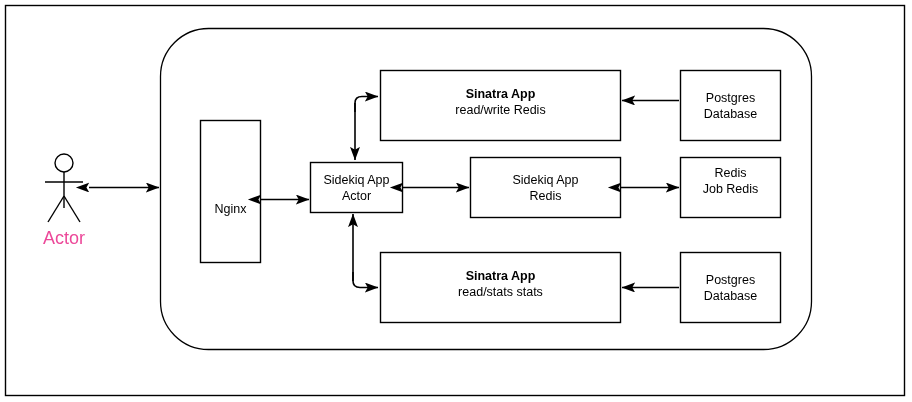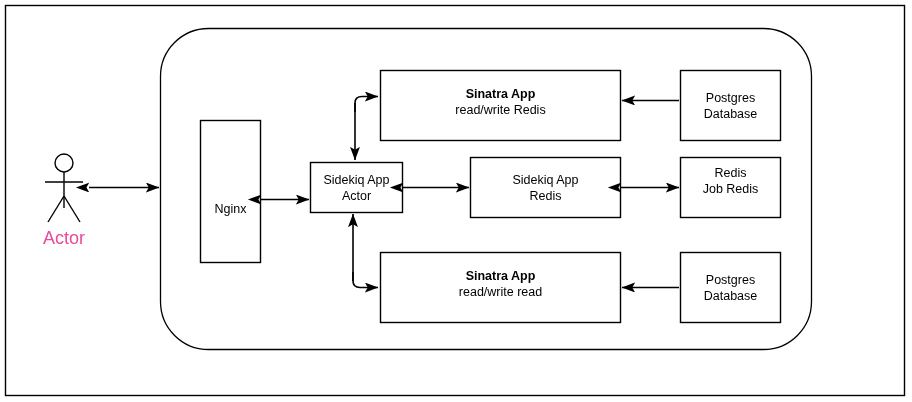--- a/index.html
+++ b/index.html
@@ -122,21 +122,21 @@
     <span class="sub">Actor</span>
   </div>
 
   <div class="node-label" style="left:380px; top:70px; width:241px; height:63px;">
     <span class="ttl">Sinatra App</span>
     <span class="sub">read/write Redis</span>
   </div>
 
   <div class="node-label" style="left:380px; top:252px; width:241px; height:63px;">
     <span class="ttl">Sinatra App</span>
-    <span class="sub">read/write read</span>
+    <span class="sub">read/stats stats</span>
   </div>
 
   <div class="node-label" style="left:470px; top:157px; width:151px; height:61px;">
     <span class="sub">Sidekiq App</span>
     <span class="sub">Redis</span>
   </div>
 
   <div class="node-label" style="left:680px; top:70px; width:101px; height:71px;">
     <span class="sub">Postgres</span>
     <span class="sub">Database</span>

